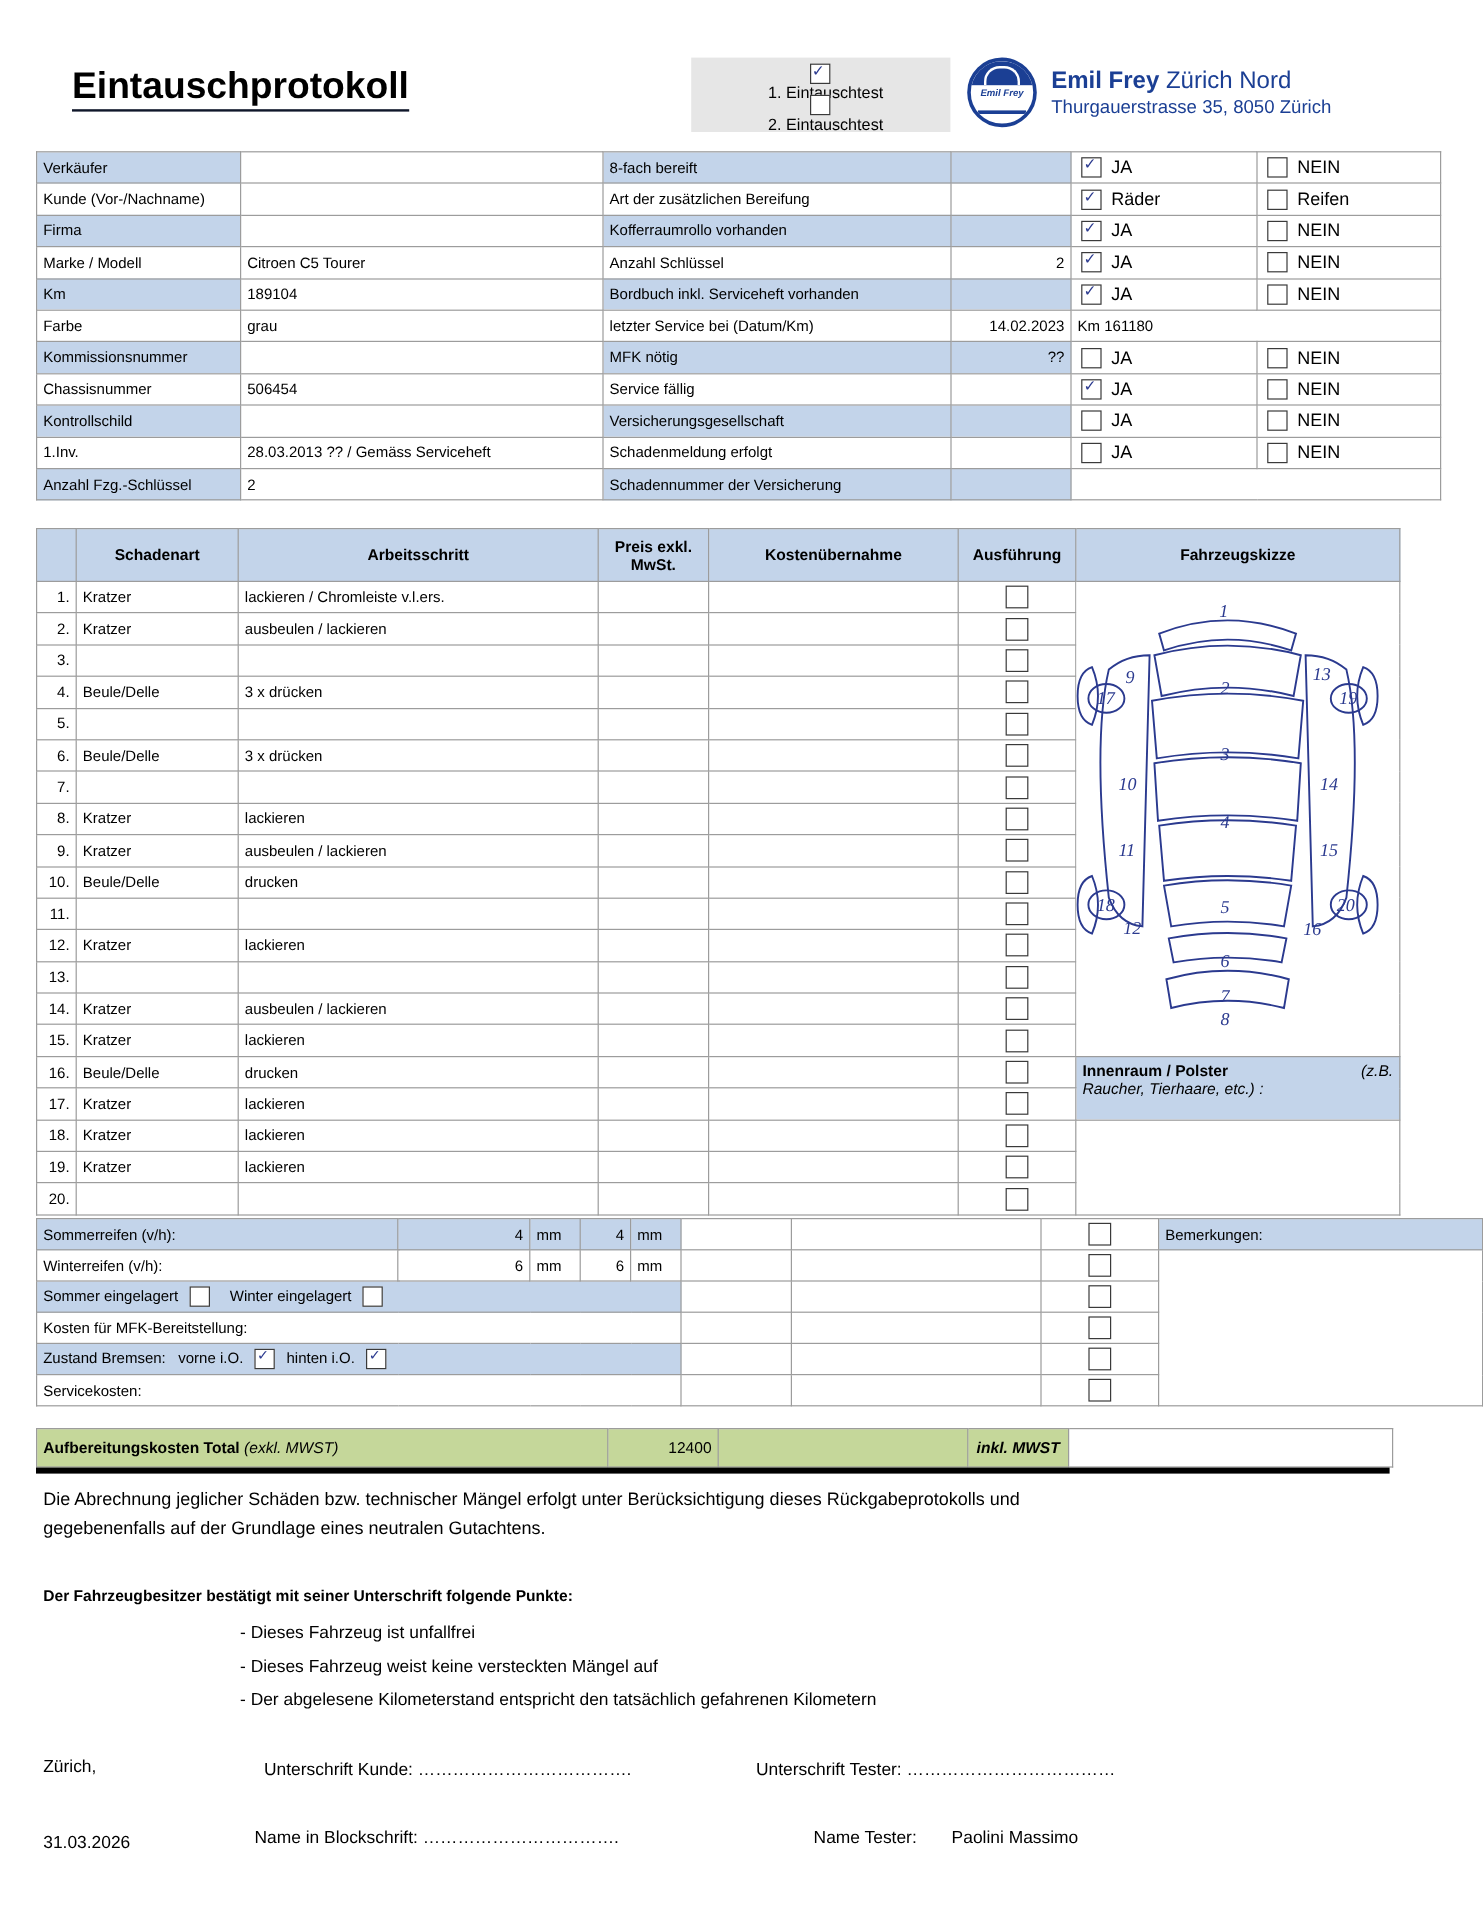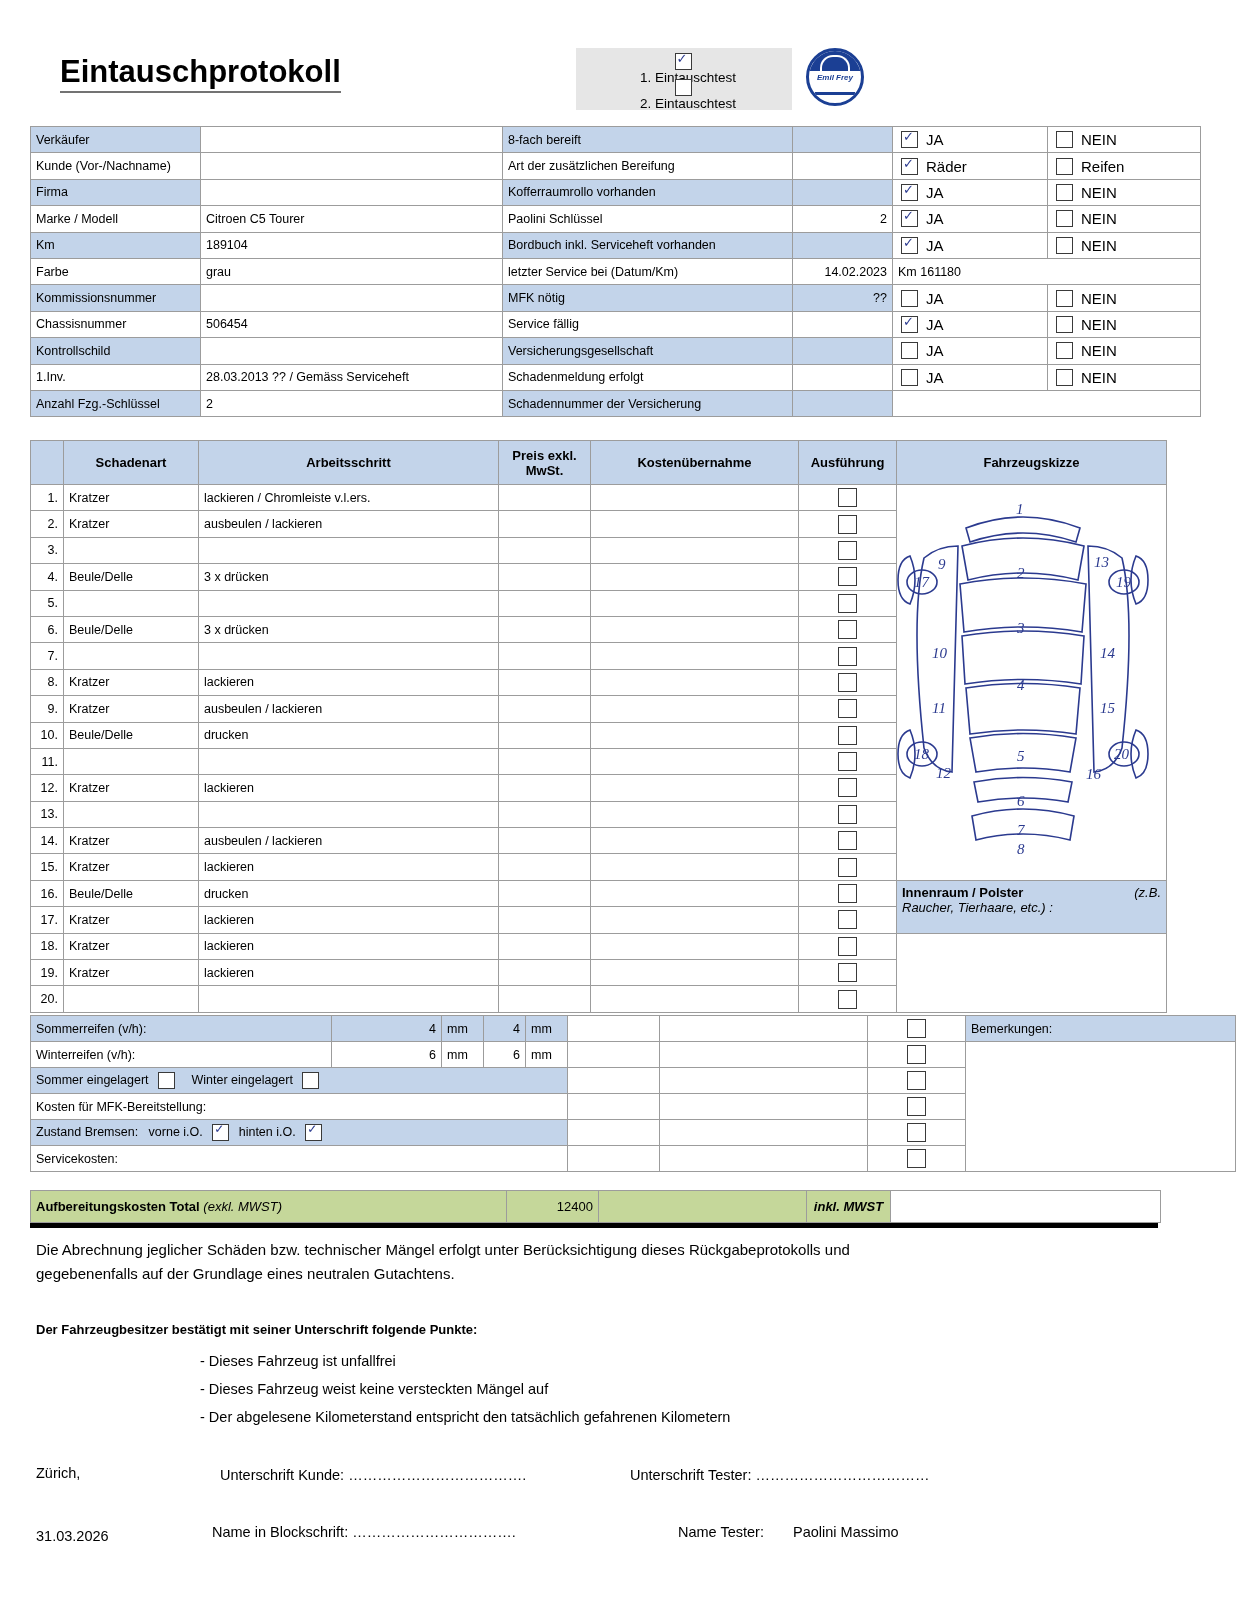--- a/index.html
+++ b/index.html
@@ -28,21 +28,21 @@
     position: absolute;
     left: 0; top: 0;
     width: 1236px; height: 120px;
   }
   .title {
     position: absolute;
     left: 60px; top: 55px;
     font-size: 31px;
     font-weight: bold;
     letter-spacing: 0px;
-    border-bottom: 2px solid #737373;
+    border-bottom: 2px solid #0f172a;
     padding-bottom: 2px;
     line-height: 1.1;
   }
   .test-box {
     position: absolute;
     left: 576px; top: 48px;
     width: 216px; height: 62px;
     background: #e6e6e6;
     display: flex;
     flex-direction: column;
@@ -290,20 +290,27 @@
       </div>
     </div>
 
     <div class="logo-wrap">
       <div class="logo-mark">
         <div class="top"></div>
         <div class="gear"></div>
         <div class="txt">Emil Frey</div>
         <div class="bar"></div>
       </div>
+      <div class="logo-text">
+        <div class="line1">
+          <span>Emil Frey</span>
+          <span class="light">Zürich Nord</span>
+        </div>
+        <div class="line2">Thurgauerstrasse 35, 8050 Zürich</div>
+      </div>
     </div>
   </div>
 
   <table class="grid" id="info-table">
     <tbody id="info-body">
         <tr>
           <td class="lbl blue">Verkäufer</td>
           <td class="val white"></td>
           <td class="lbl2 blue">8-fach bereift</td>
           <td class="val2 blue" style="text-align: right;"></td>
@@ -352,21 +359,21 @@
           <td class="no white ckcell">
             <span class="ckrow">
               <span class="cbx"></span>
               <span>NEIN</span>
             </span>
           </td>
         </tr>
         <tr>
           <td class="lbl white">Marke / Modell</td>
           <td class="val white">Citroen C5 Tourer</td>
-          <td class="lbl2 white">Paolini Schlüssel</td>
+          <td class="lbl2 white">Anzahl Schlüssel</td>
           <td class="val2 white" style="text-align: right;">2</td>
           <td class="yes white ckcell">
             <span class="ckrow">
               <span class="cbx checked"></span>
               <span>JA</span>
             </span>
           </td>
           <td class="no white ckcell">
             <span class="ckrow">
               <span class="cbx"></span>

